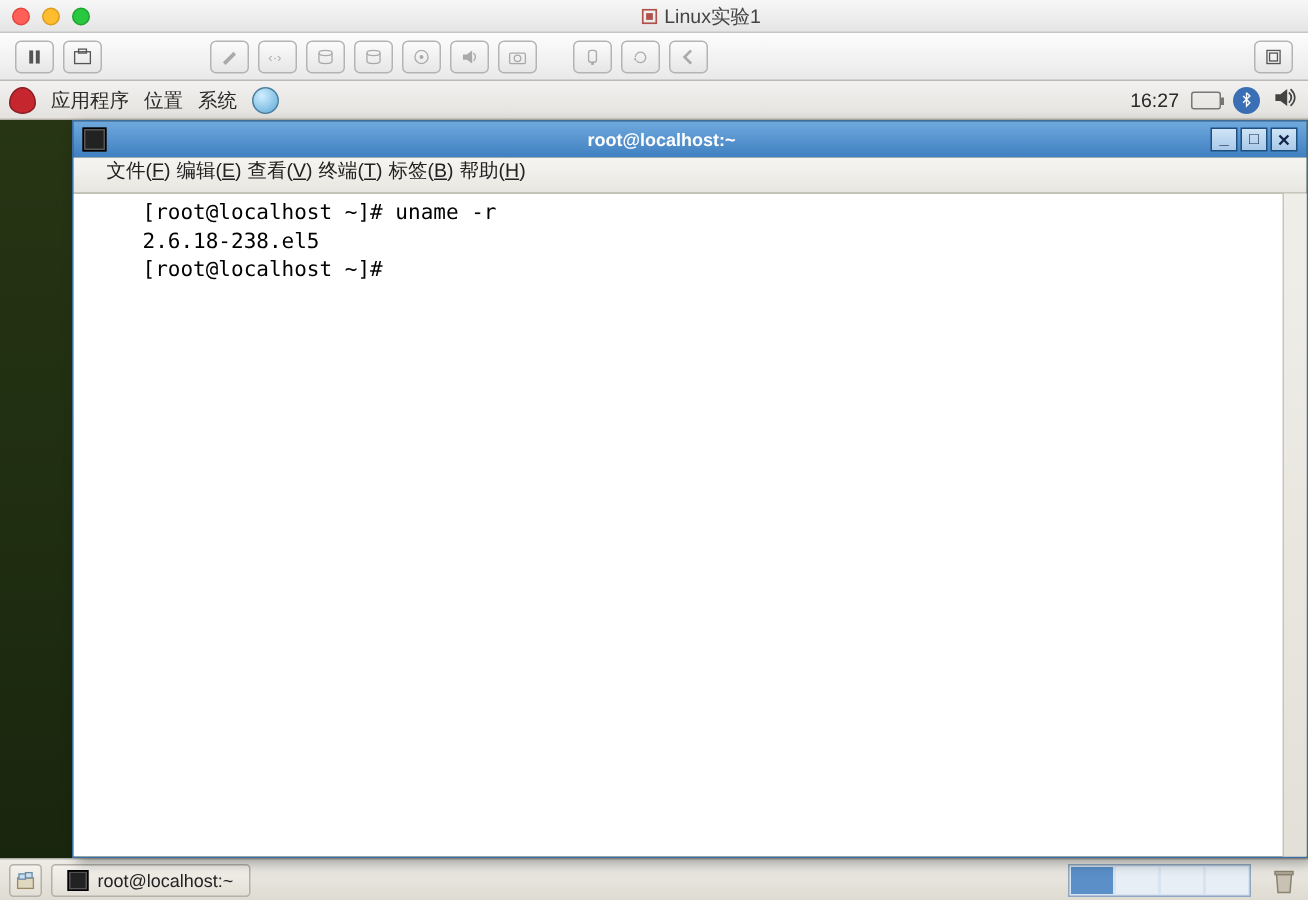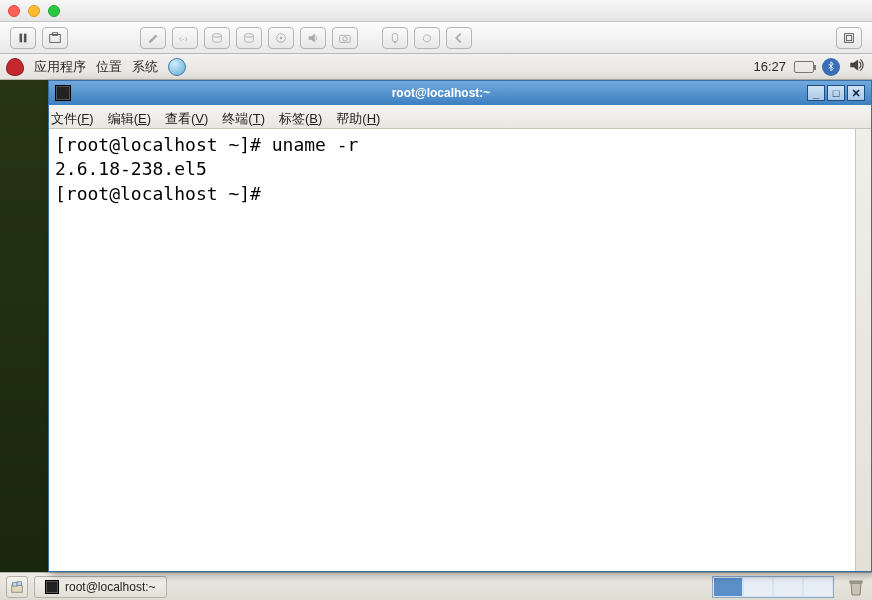--- a/index.html
+++ b/index.html
@@ -81,31 +81,31 @@
   background: linear-gradient(#6fa9de,#3f7fc0);
   color: #fff; display:flex; align-items:center; padding:0 6px;
   font-size:12px; font-weight:bold;
 }
 .termwin-title .ticon{width:16px;height:16px;background:#222;border:1px solid #000;margin-right:6px;box-shadow:inset 0 0 0 1px #555;}
 .termwin-title .ttitle{flex:1;text-align:center;}
 .winbtn{width:18px;height:16px;background:linear-gradient(#cfe4f7,#a9c9e8);border:1px solid #1e4f80;margin-left:2px;display:flex;align-items:center;justify-content:center;color:#124; font-weight:bold; font-size:11px;}
 .termwin-menu{
   height:24px;background:linear-gradient(#f6f5f2,#e8e6e0);
   border-bottom:1px solid #c8c4bb;
-  display:flex;align-items:flex-end;gap:14px;padding:0 2px;
+  display:flex;align-items:flex-start;gap:4px;padding:0 22px;
   font-size:13px;color:#222;
 }
 .termwin-menu span u{text-decoration:underline;}
 .term-body{
   flex:1;background:#fff;display:flex;
 }
 .term-inner{
   flex:1;padding:4px 6px;
   font-family:"DejaVu Sans Mono","Courier New",monospace;
-  font-size:18px;color:#000;white-space:pre;line-height:1.35;
+  font-size:14px;color:#000;white-space:pre;line-height:1.35;margin-left:40px;
 }
 .term-scroll{width:16px;background:linear-gradient(#f0eee9,#e3e0d8);border-left:1px solid #c8c4bb;}
 
 
 .gnome-bottom{
   height:28px;background:linear-gradient(#eeece6,#dedbd2);
   border-top:1px solid #b5b1a9;
   display:flex;align-items:center;padding:0 6px;gap:6px;
   font-size:12px;color:#222;
 }
@@ -123,20 +123,27 @@
 .show-desktop{width:22px;height:22px;border:1px solid #b5b1a9;background:linear-gradient(#f4f2ec,#e2dfd6);border-radius:3px;display:flex;align-items:center;justify-content:center;}
 </style>
 </head>
 <body>
 
 <div class="mac-titlebar">
   <div class="traffic-lights">
     <div class="light red"></div>
     <div class="light yellow"></div>
     <div class="light green"></div>
+  </div>
+  <div class="mac-title">
+    <svg viewBox="0 0 16 16">
+        <rect x="2" y="2" width="12" height="12" fill="none" stroke="#b0524a" stroke-width="1.5"></rect>
+        <rect x="5" y="5" width="6" height="6" fill="#b0524a"></rect>
+      </svg>
+    <span>Linux实验1</span>
   </div>
 </div>
 
 <div class="mac-toolbar">
   <div class="tbtn">
       <svg viewBox="0 0 16 16">
         <rect x="4" y="3" width="3" height="10" fill="#555"></rect>
         <rect x="9" y="3" width="3" height="10" fill="#555"></rect>
       </svg>
     </div>

